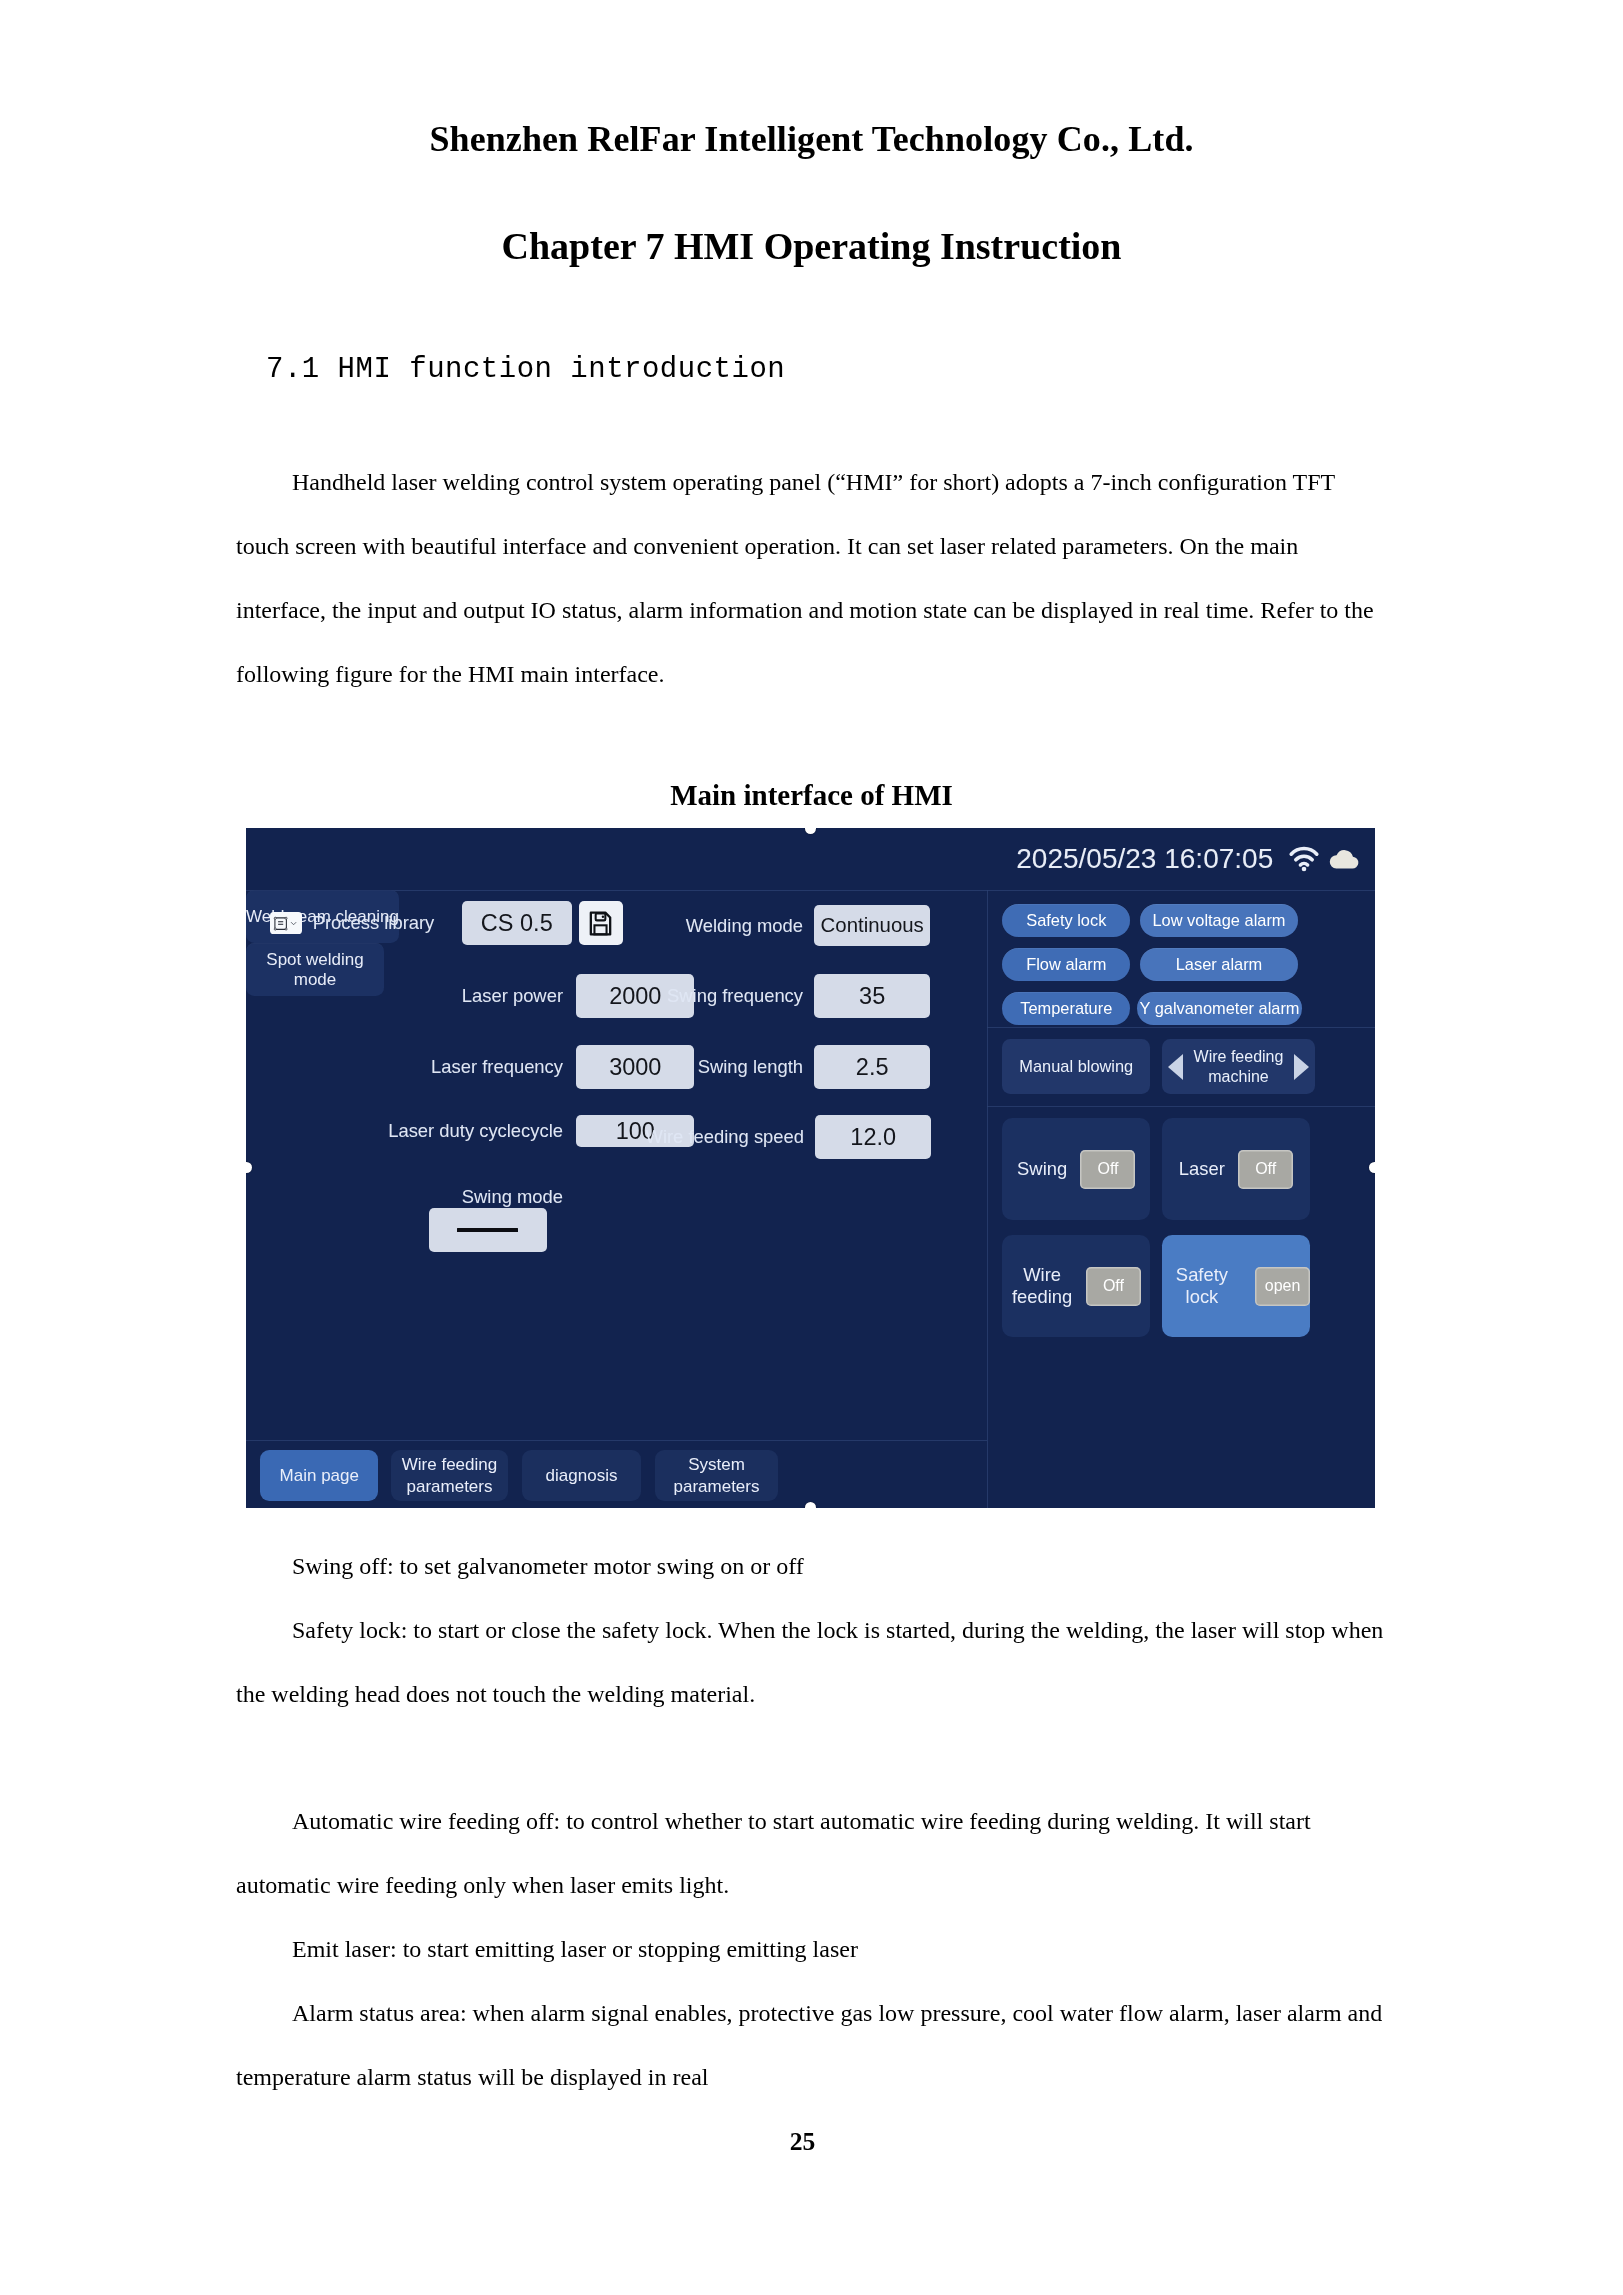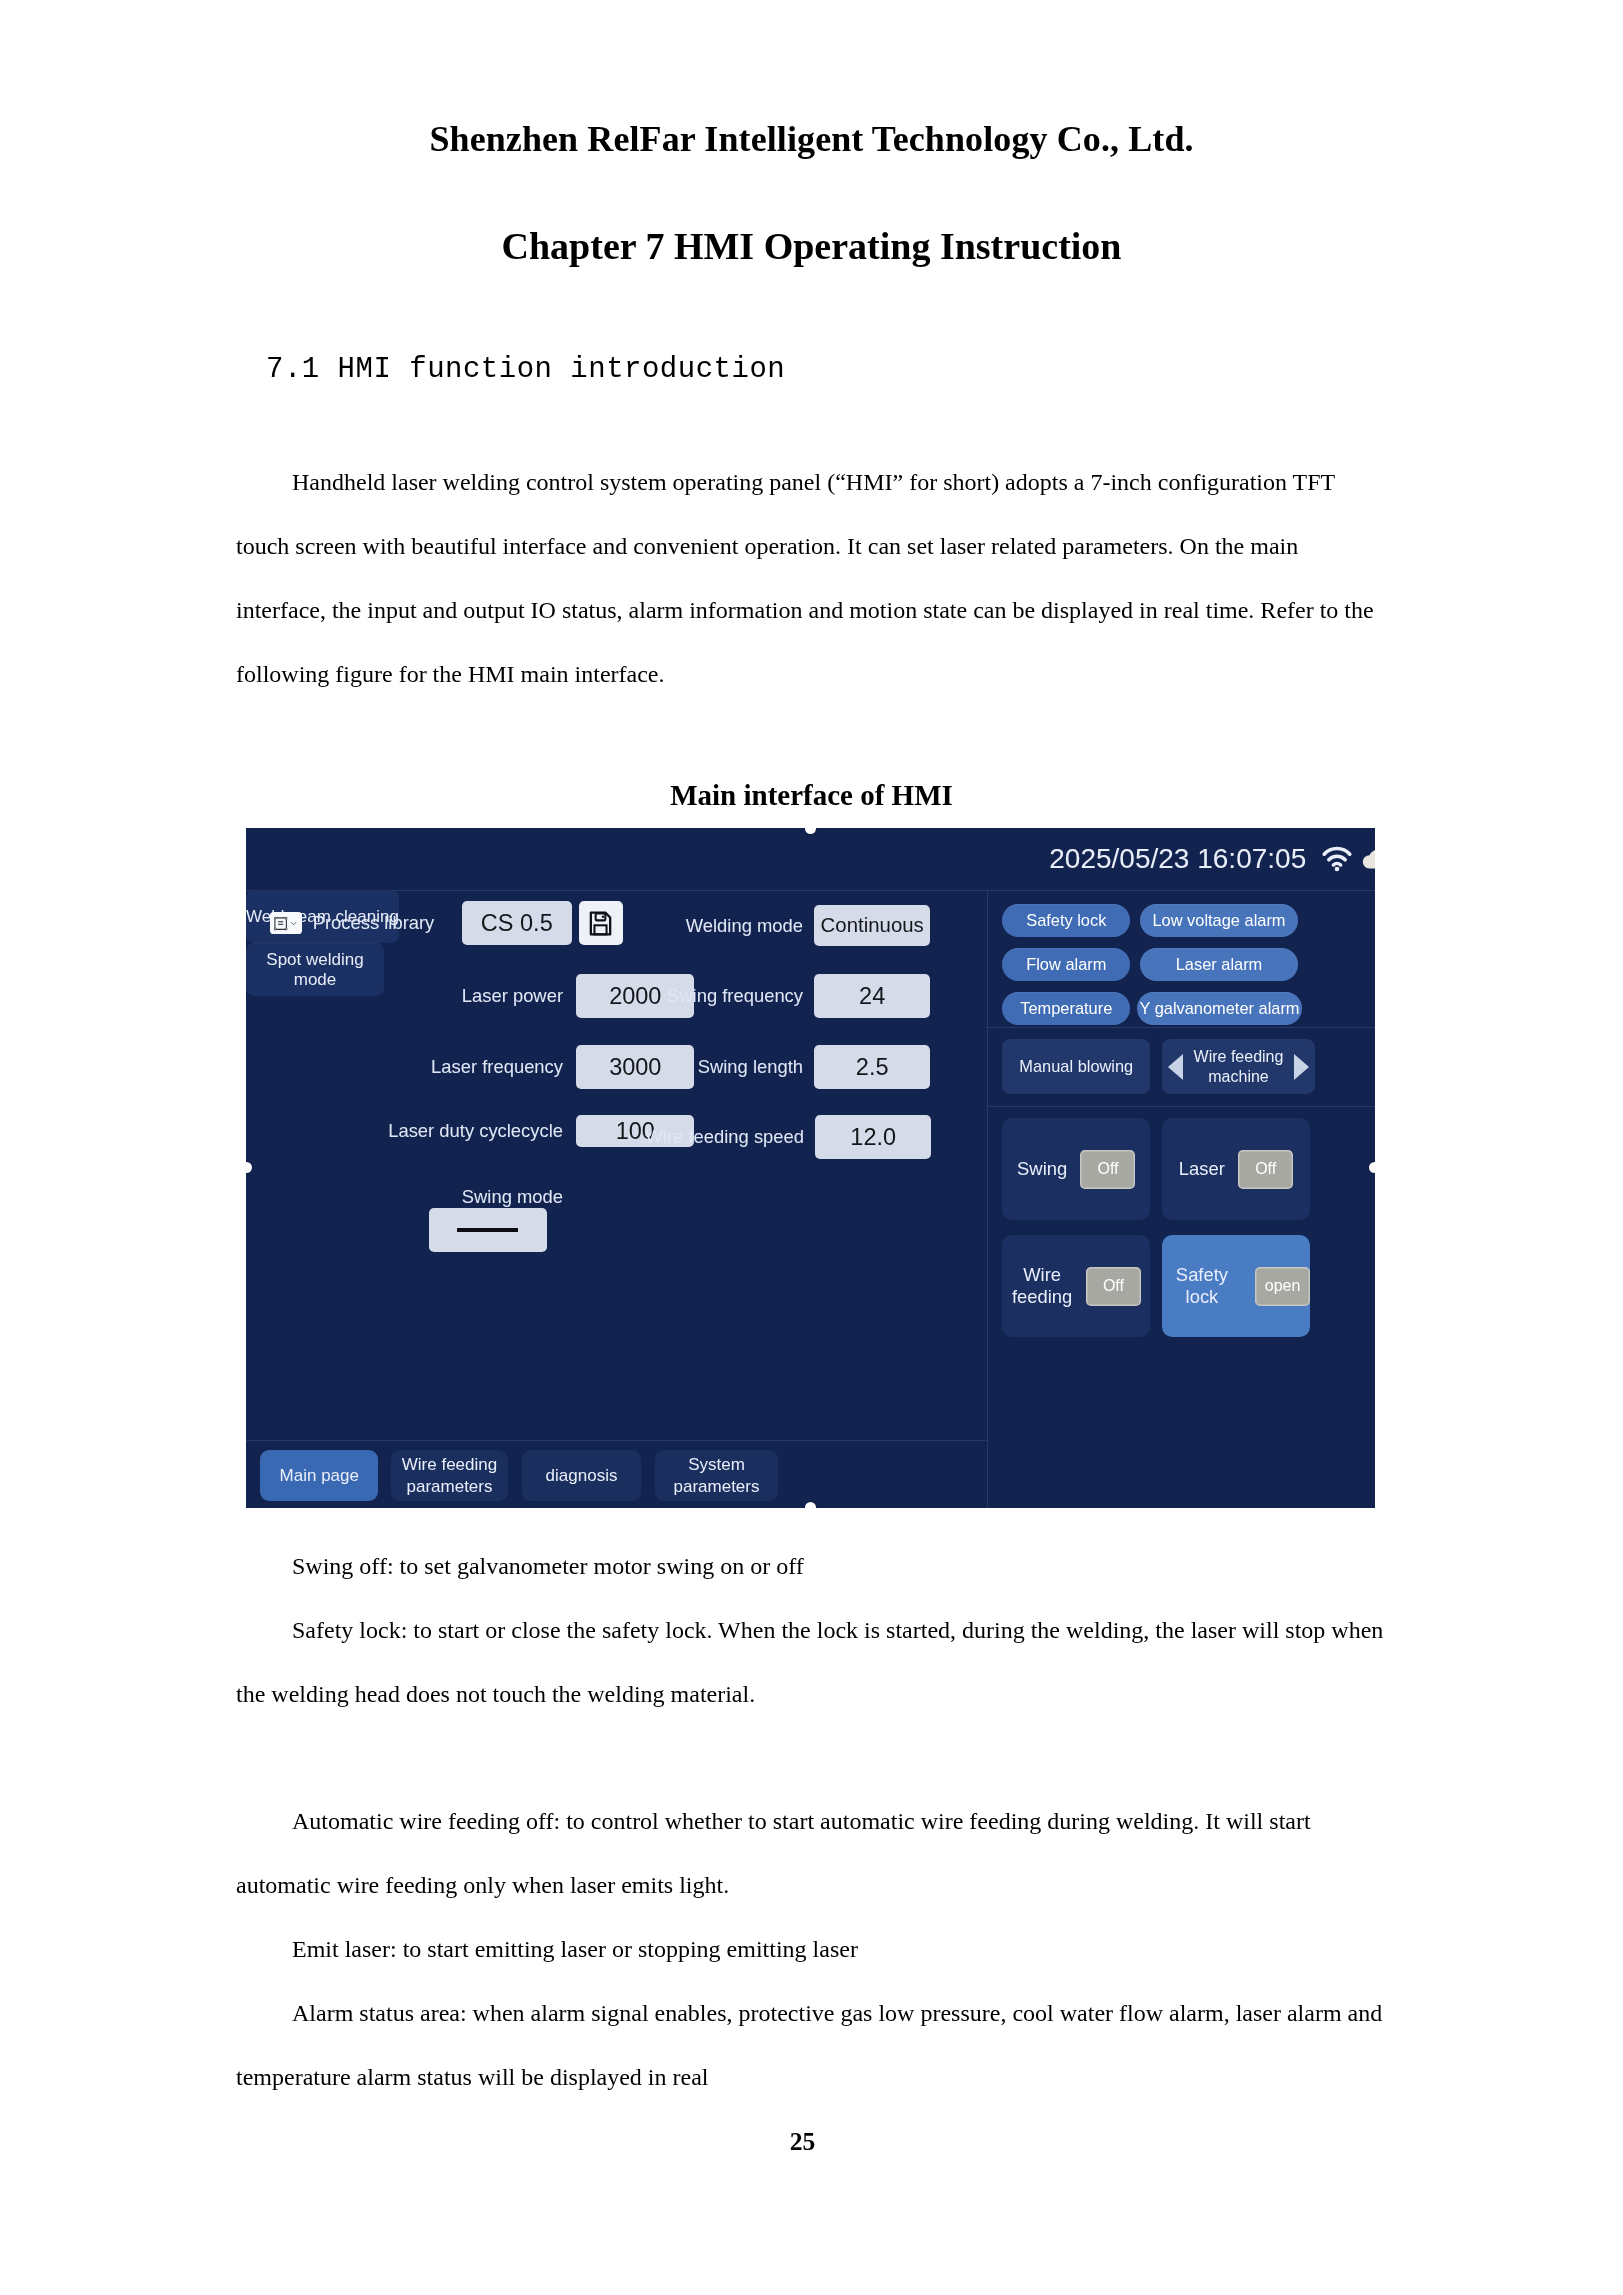--- a/index.html
+++ b/index.html
@@ -54,21 +54,21 @@
     background:#ffffff;box-shadow:0 0 1.5px rgba(0,0,0,.55);z-index:40;
   }
   .h-tm{left:559px;top:-5.6px;}
   .h-bm{left:559px;top:674px;}
   .h-lm{left:-5.6px;top:334px;}
   .h-rm{left:1123px;top:334px;}
 
   .statusbar{
     position:absolute;left:0;top:0;width:100%;height:62px;
     display:flex;align-items:center;justify-content:flex-end;
-    padding-right:14.3px;box-sizing:border-box;margin-left:33px;
+    padding-right:14.3px;box-sizing:border-box;
   }
   .clock{
     color:#e8edf7;font-size:28px;letter-spacing:0px;
     text-shadow:0 0 1px rgba(255,255,255,.18);
   }
   .wifi-icon{margin-left:14.3px;display:block;}
   .cloud-icon{margin-left:8.2px;display:block;}
 
   .hmi-body{
     position:absolute;left:0;top:62px;right:0;bottom:0;
@@ -236,21 +236,21 @@
           <div class="plabel" style="width:153px;">Welding mode</div>
           <div class="pfield small" style="width:116px;height:41px;margin-left:11.2px;">Continuous</div>
         </div>
 
         <div class="prow" style="left:153px;top:84px;">
           <div class="plabel" style="width:164px;">Laser power</div>
           <div class="pfield" style="width:118px;height:44px;margin-left:13.3px;">2000</div>
         </div>
         <div class="prow" style="left:404px;top:84px;">
           <div class="plabel" style="width:153px;">Swing frequency</div>
-          <div class="pfield" style="width:116px;height:44px;margin-left:11.2px;">24</div>
+          <div class="pfield" style="width:116px;height:44px;margin-left:11.2px;">35</div>
         </div>
 
         <div class="prow" style="left:153px;top:155px;">
           <div class="plabel" style="width:164px;">Laser frequency</div>
           <div class="pfield" style="width:118px;height:44px;margin-left:13.3px;">3000</div>
         </div>
         <div class="prow" style="left:404px;top:155px;">
           <div class="plabel" style="width:153px;">Swing length</div>
           <div class="pfield" style="width:116px;height:44px;margin-left:11.2px;">2.5</div>
         </div>

